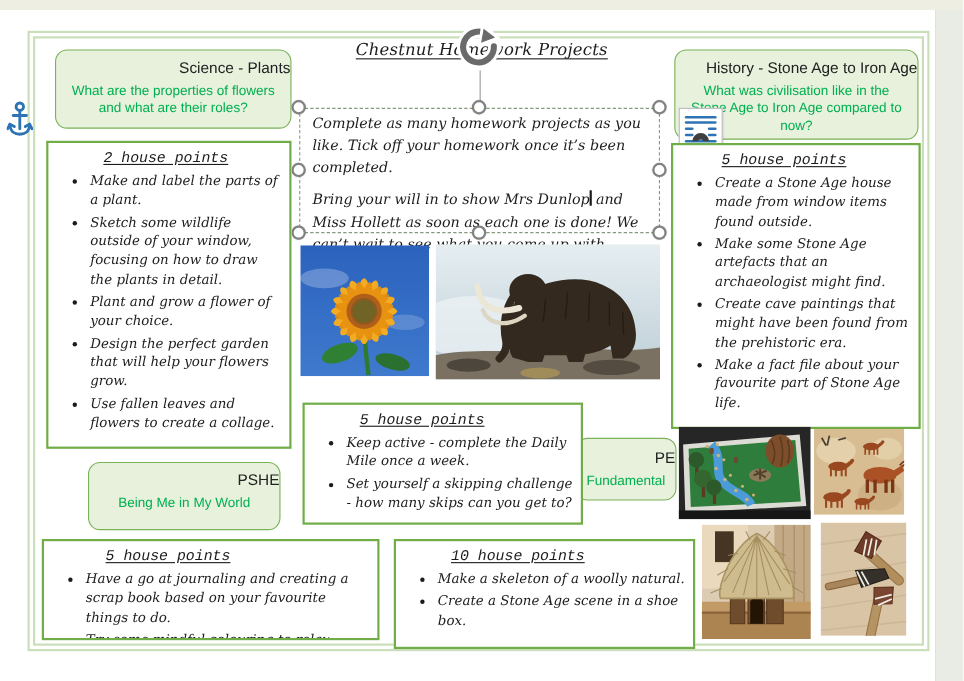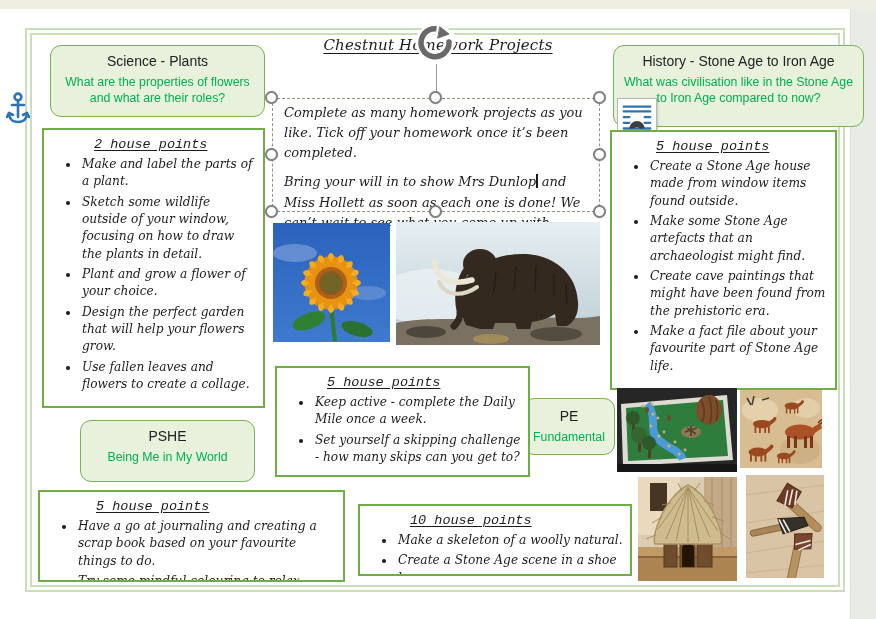--- a/index.html
+++ b/index.html
@@ -32,45 +32,45 @@
   .rotate-line { position:absolute; left:436px; top:64px; width:1px; height:34px; background:#9a9a9a; }
   .rotate-icon { position:absolute; left:411px; top:22px; }
 
   .anchor-icon { position:absolute; left:6px; top:91px; }
   .layout-options { position:absolute; left:617px; top:98px; width:40px; height:42px;
     background:#ffffff; border:1px solid #b8b8b8; box-shadow:1px 1px 2px rgba(0,0,0,.18); }
 
   
   .card { position:absolute; background:#e7f1dc; border:1.5px solid #79b257; border-radius:11px;
     text-align:center; padding-top:7px; }
-  .card-title { font-size:14px; color:#222222; margin-bottom:6px; }
+  .card-title { font-size:14px; color:#222222; margin-bottom:6px;text-align:right; }
   .card-question { font-size:12.3px; color:#00b050; line-height:1.3; padding:0 8px; }
 
   #card-science { left:50px; top:45px; width:215px; height:72px; }
-  #card-history { left:613px; top:45px; width:251px; height:82px; }
+  #card-history { left:613px; top:45px; width:222px; height:82px; }
   #card-pshe    { left:80px;  top:420px; width:175px; height:62px; }
   #card-pe      { left:523px; top:398px; width:92px;  height:57px; padding-top:9px; }
 
   
   .list-box { position:absolute; background:#ffffff; border:2px solid #70ad47; overflow:hidden;
     padding:7px 6px 4px 10px; }
   .list-heading { font-size:13.5px; margin-bottom:4px;font-family:Liberation Mono, monospace; }
   .list-heading span { text-decoration:underline; text-underline-offset:2px; }
   .list-box ul { list-style:disc; margin-left:26px; font-size:12.2px; line-height:1.42; }
   .list-box li { margin-bottom:3px; padding-left:2px; }
 
   #list-science  { left:42px;  top:128px; width:223px; height:280px; }
   #list-science .list-heading { padding-left:40px; }
   #list-history  { left:610px; top:130px; width:227px; height:260px; }
   #list-history .list-heading { padding-left:34px; }
   #list-pe       { left:275px; top:366px; width:255px; height:111px; }
   #list-pe .list-heading { padding-left:40px; }
   #list-pshe     { left:38px;  top:490px; width:307px; height:92px; }
   #list-pshe .list-heading { padding-left:46px; }
-  #list-projects { left:358px; top:504px; width:274px; height:72px; }
+  #list-projects { left:358px; top:490px; width:274px; height:100px; }
   #list-projects .list-heading { padding-left:40px; }
 
   .photo { position:absolute; display:block; }
   #img-sunflower { left:273px; top:223px; }
   #img-mammoth   { left:396px; top:222px; }
   #img-diorama   { left:617px; top:388px; }
   #img-cave      { left:740px; top:390px; }
   #img-hut       { left:638px; top:477px; }
   #img-tools     { left:746px; top:475px; }
 </style>

